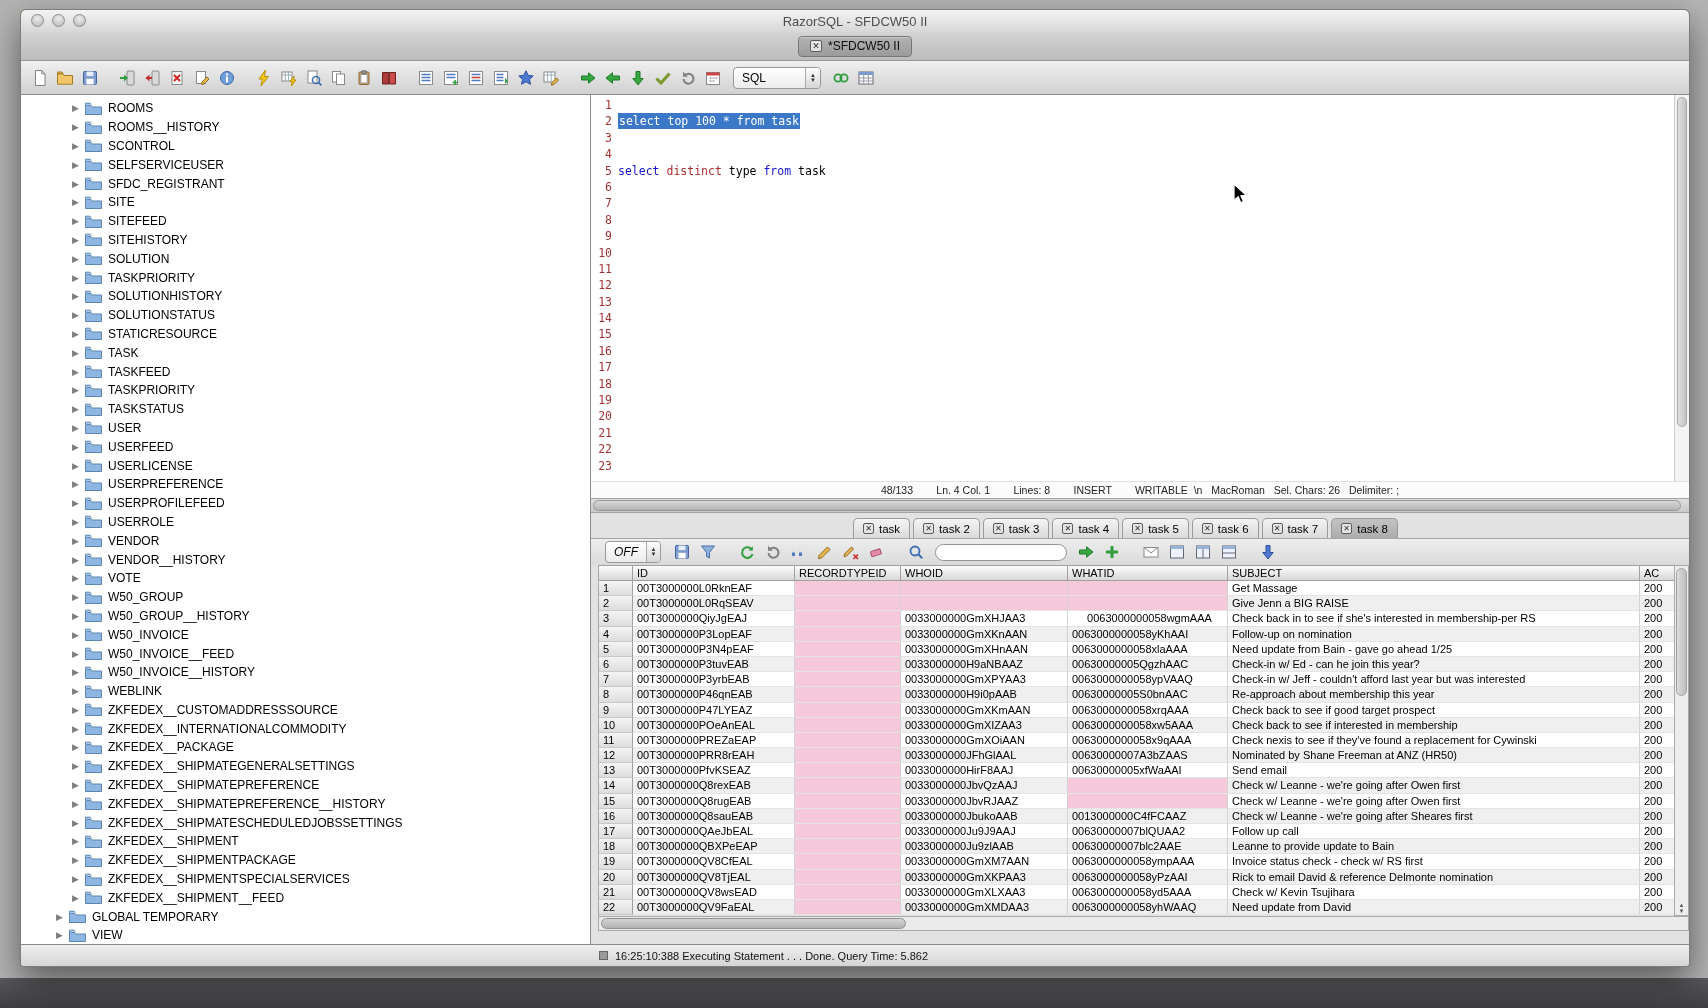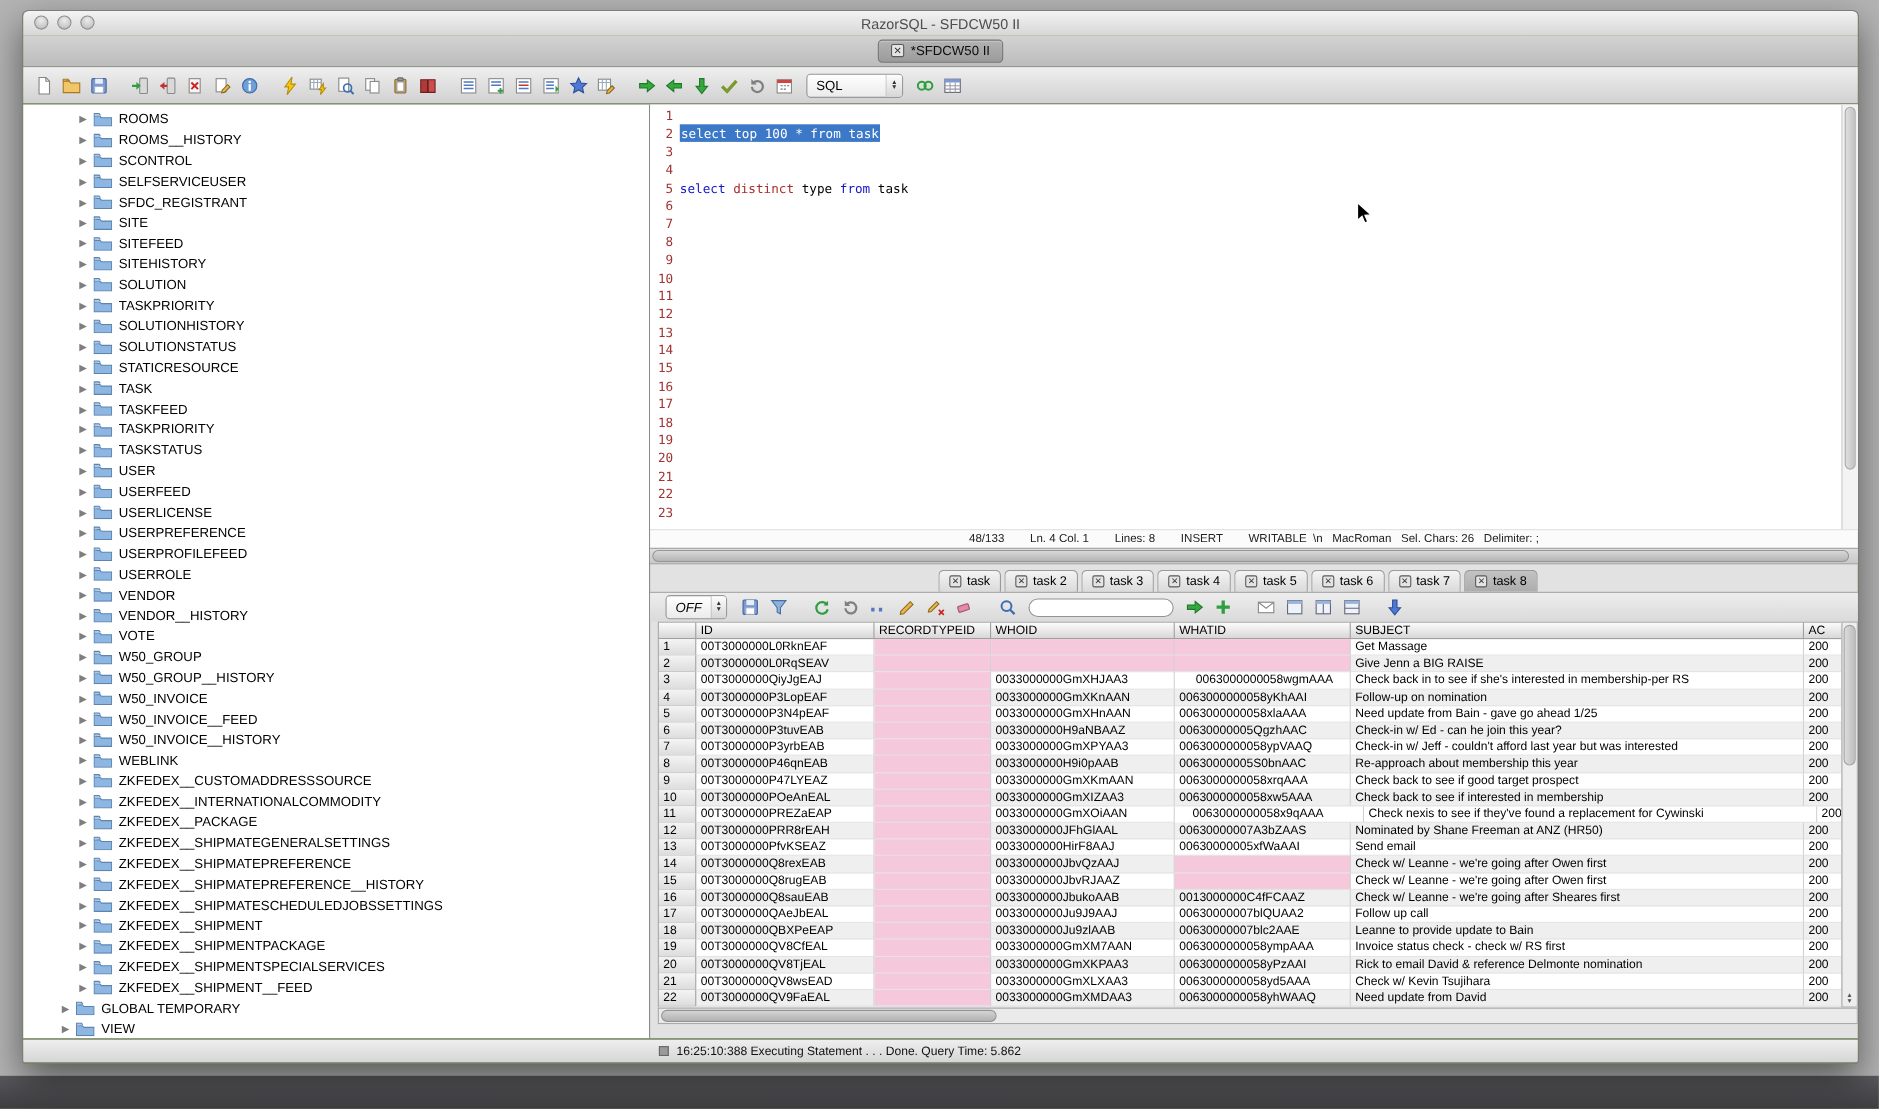--- a/index.html
+++ b/index.html
@@ -1073,21 +1073,21 @@
                   <div class="dcell" style="width: 167px;">0033000000GmXIZAA3</div>
                   <div class="dcell" style="width: 160px;">0063000000058xw5AAA</div>
                   <div class="dcell" style="width: 412px;">Check back to see if interested in membership</div>
                   <div class="dcell" style="flex: 1 1 0%; border-right: none;">200</div>
                 </div>
                 <div class="drow">
                   <div class="dcell rownum" style="width: 34px;">11</div>
                   <div class="dcell" style="width: 162px;">00T3000000PREZaEAP</div>
                   <div class="dcell nullcell" style="width: 106px;"></div>
                   <div class="dcell" style="width: 167px;">0033000000GmXOiAAN</div>
-                  <div class="dcell" style="width: 160px; margin-left: 12px;">0063000000058x9qAAA</div>
+                  <div class="dcell" style="width: 160px;">0063000000058x9qAAA</div>
                   <div class="dcell" style="width: 412px;">Check nexis to see if they've found a replacement for Cywinski</div>
                   <div class="dcell" style="flex: 1 1 0%; border-right: none;">200</div>
                 </div>
                 <div class="drow alt">
                   <div class="dcell rownum" style="width: 34px;">12</div>
                   <div class="dcell" style="width: 162px;">00T3000000PRR8rEAH</div>
                   <div class="dcell nullcell" style="width: 106px;"></div>
                   <div class="dcell" style="width: 167px;">0033000000JFhGlAAL</div>
                   <div class="dcell" style="width: 160px;">00630000007A3bZAAS</div>
                   <div class="dcell" style="width: 412px;">Nominated by Shane Freeman at ANZ (HR50)</div>

